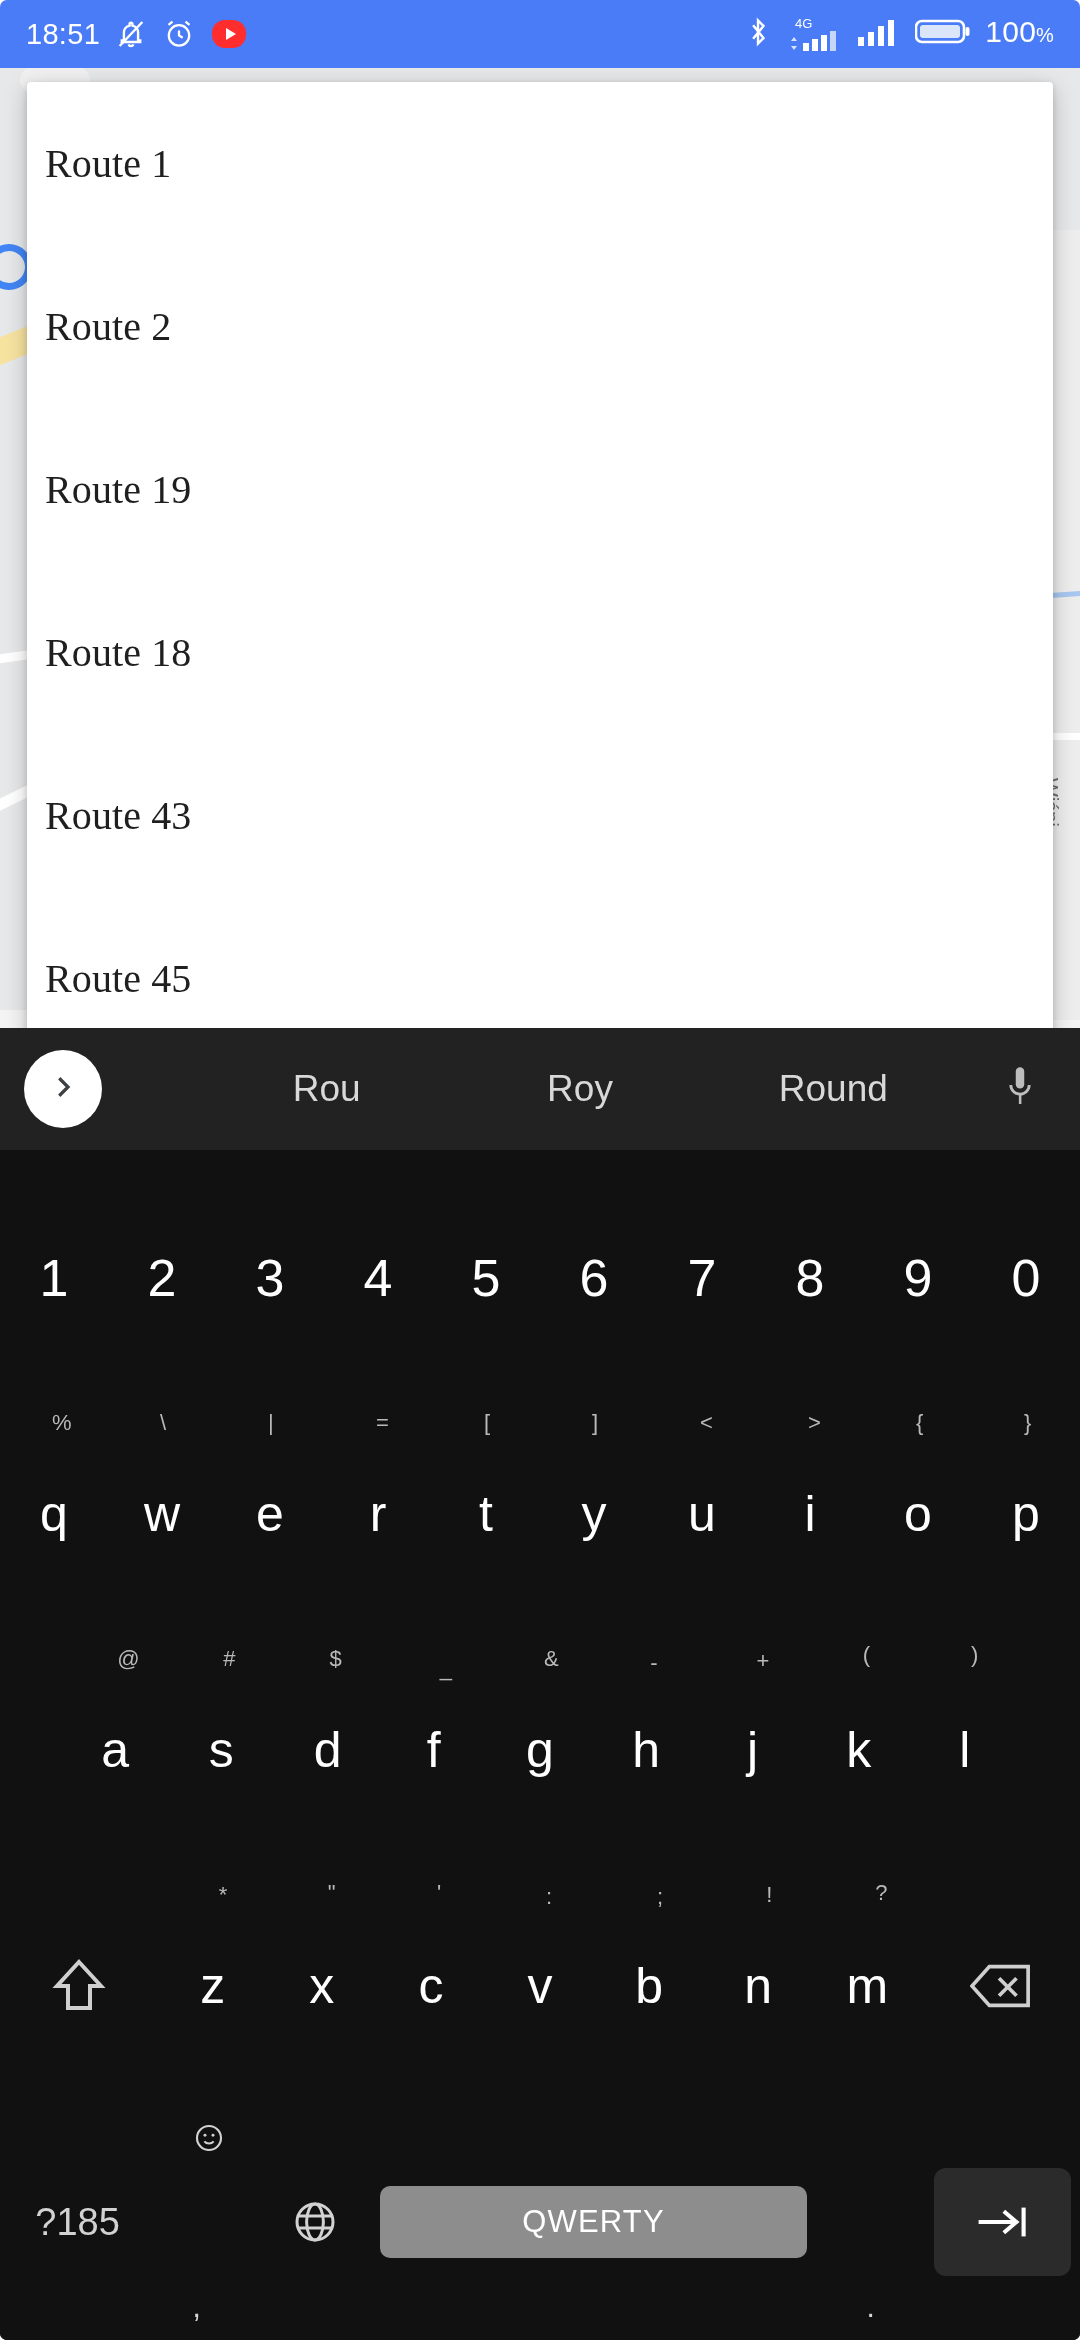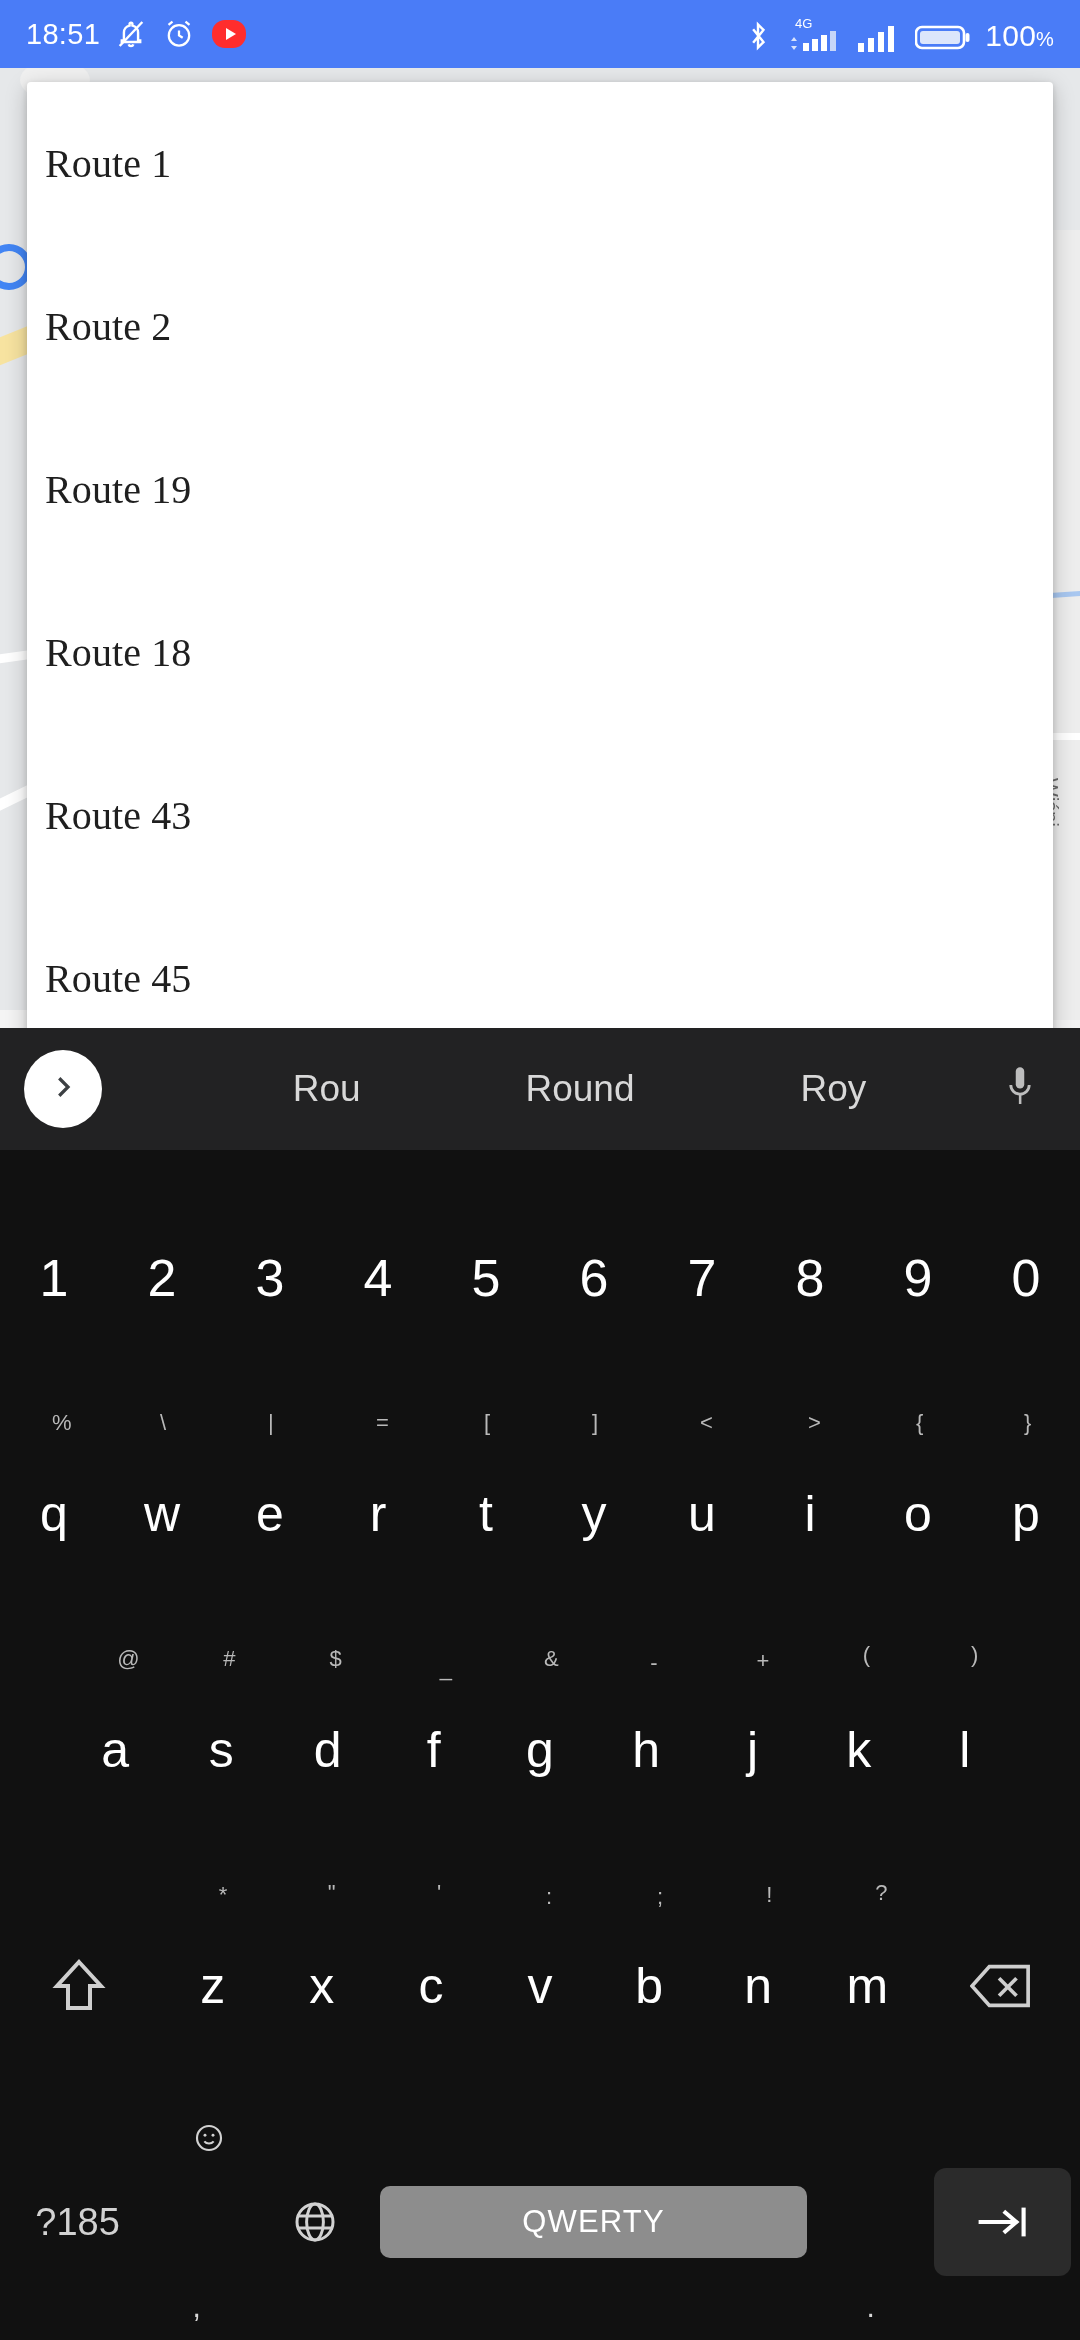--- a/index.html
+++ b/index.html
@@ -1,40 +1,40 @@
 <!DOCTYPE html>
 <html><head>
 <meta charset="utf-8">
 <style>
   * { margin:0; padding:0; box-sizing:border-box; }
   html,body { width:1080px; height:2340px; overflow:hidden; background:#fff;
               font-family:"Liberation Sans", sans-serif; }
 
   #screen { position:relative; width:1080px; height:2340px; overflow:hidden;
-            background:#ffffff; }
+            background:#ffffff;border-radius:7px; }
 
   
   #map-bg { position:absolute; left:0; top:0; width:1080px; height:1530px;
             background:#e8eaed; overflow:hidden; }
   .map-land { position:absolute; background:#e9eaec; }
   .map-white-area { position:absolute; background:#f6f6f6; }
   .road-yellow { position:absolute; background:#f7e3a0; }
   .road-white { position:absolute; background:#ffffff; }
   .road-blue { position:absolute; background:#a8c7f0; }
   .map-label { position:absolute; color:#6b6b6b; font-size:20px;
                font-family:"Liberation Sans", sans-serif; white-space:nowrap; }
   .map-label.rot { transform:rotate(90deg); transform-origin:left top; }
   .map-pin { position:absolute; border-radius:50%; }
 
   
   #status-bar { position:absolute; left:0; top:0; width:1080px; height:68px;
                 background:#4a7cf7; display:flex; align-items:center;
                 padding:0 26px; z-index:40; }
   #status-left { display:flex; align-items:center; gap:14px; }
-  #status-right { margin-left:auto; display:flex; align-items:flex-end; gap:14px; }
+  #status-right { margin-left:auto; display:flex; align-items:flex-start; gap:14px; }
   .sb-time { color:#ffffff; font-size:29px; letter-spacing:.3px; }
   .sb-icon { display:inline-flex; align-items:center; justify-content:center; }
   .sb-batt-text { color:#fff; font-size:30px; letter-spacing:.2px; }
   .sb-pct { font-size:20px; }
 
   
   #dropdown { position:absolute; left:27px; top:82px; width:1026px; height:972px;
               background:#ffffff; border-radius:4px; z-index:30;
               box-shadow:0 6px 22px rgba(0,0,0,.22), 0 2px 6px rgba(0,0,0,.14);
               overflow:hidden; }
@@ -232,25 +232,25 @@
               <polyline points="9,5 16,12 9,19"></polyline>
             </svg>
         </span>
       </div>
       <div style="width:200px;"></div>
       <div class="sugg-cell">
         <span class="sugg-text">Rou</span>
         <div class="sugg-div"></div>
       </div>
       <div class="sugg-cell">
-        <span class="sugg-text">Round</span>
-      </div>
-      <div class="sugg-cell">
         <span class="sugg-text">Roy</span>
         <div class="sugg-div"></div>
+      </div>
+      <div class="sugg-cell">
+        <span class="sugg-text">Round</span>
       </div>
       <div id="sugg-mic">
         <span>
           <svg width="34" height="46" viewBox="0 0 24 32" fill="#bdbdbd">
             <rect x="9" y="2" width="6" height="15" rx="3"></rect>
             <path d="M5.5 14.5a6.5 6.5 0 0 0 13 0" fill="none" stroke="#bdbdbd" stroke-width="2"></path>
             <rect x="11.2" y="21" width="1.8" height="7"></rect>
           </svg>
         </span>
       </div>

